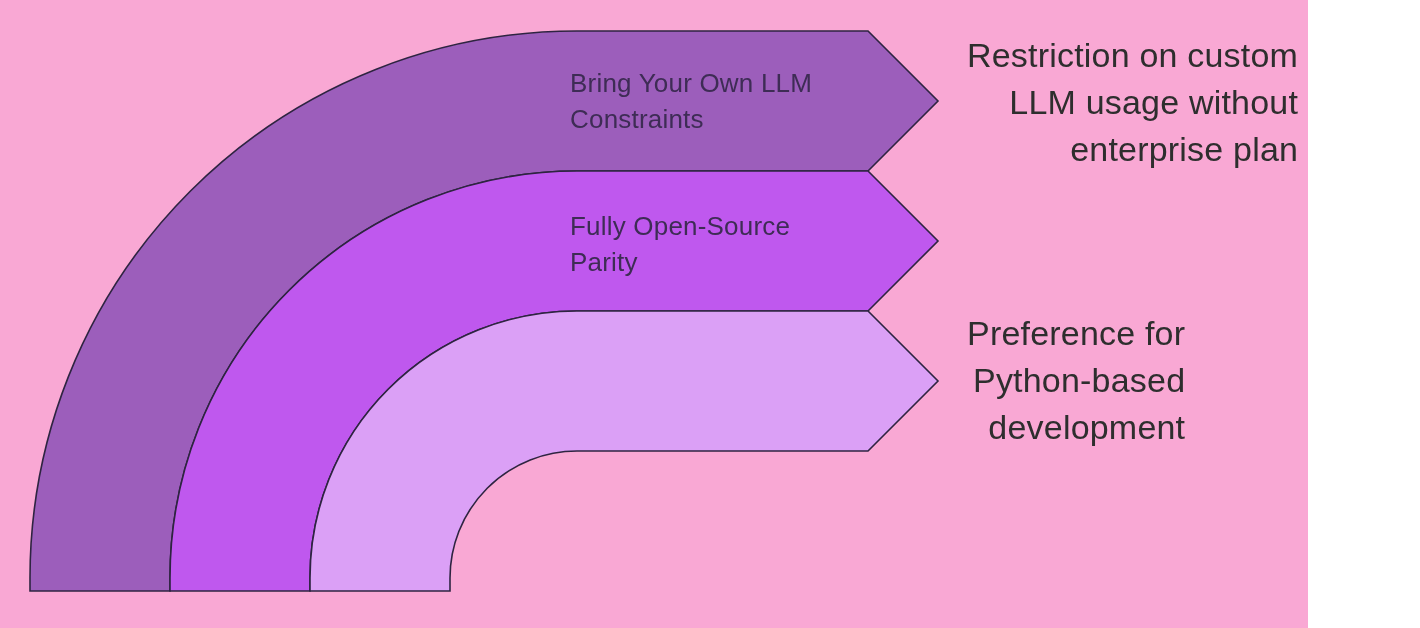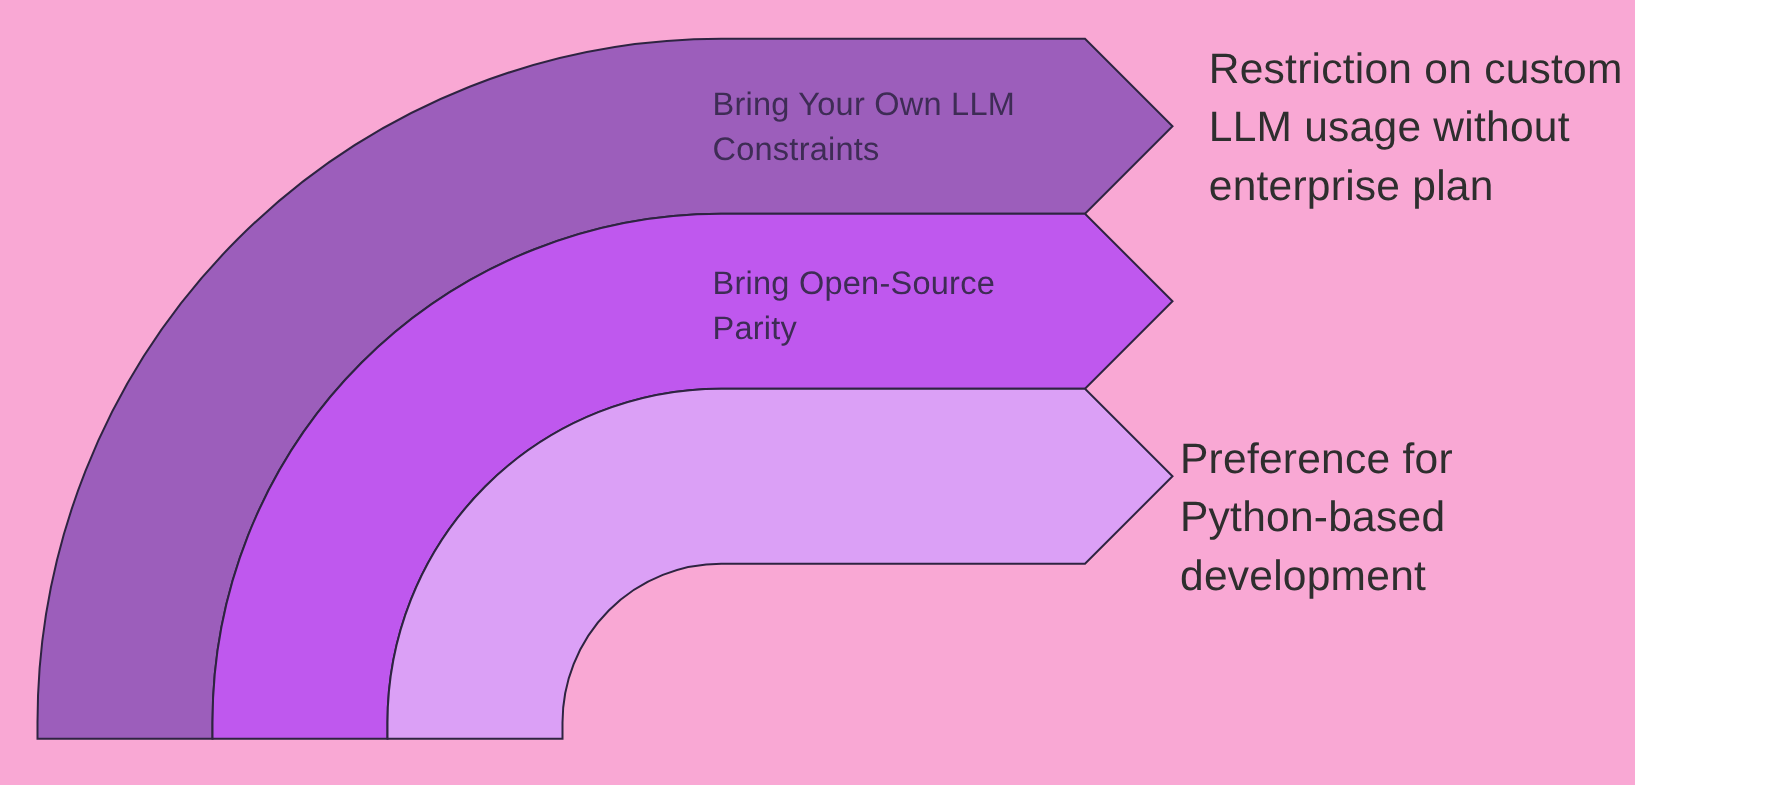--- a/index.html
+++ b/index.html
@@ -29,45 +29,46 @@
   .label-2{left:570px;top:208px;}
   .label-3{left:570px;top:360px;}
   .desc{
     position:absolute;
     font-size:34px;
     line-height:47px;
     font-weight:400;
     letter-spacing:0.2px;
     color:#2E2E2E;           
     white-space:pre-line;
+    text-align:right;
   }
   .desc-1{left:967px;top:32px;}
   .desc-2{left:967px;top:192px;}
-  .desc-3{left:944px;top:310px;margin-top:34px;}
+  .desc-3{left:967px;top:310px;}
 </style>
 </head>
 <body>
 
 <div class="stage">
 
   <svg class="bands" width="945" height="628" viewBox="0 0 945 628">
     <path d="M 577 31 H 868 L 938 101 L 868 171 H 577
              A 407 407 0 0 0 170 578 L 170 591 H 30 L 30 578
              A 547 547 0 0 1 577 31 Z" fill="#9C5EBB"></path>
     <path d="M 577 171 H 868 L 938 241 L 868 311 H 577
              A 267 267 0 0 0 310 578 L 310 591 H 170 L 170 578
              A 407 407 0 0 1 577 171 Z" fill="#BF58EE"></path>
     <path d="M 577 311 H 868 L 938 381 L 868 451 H 577
              A 127 127 0 0 0 450 578 L 450 591 H 310 L 310 578
              A 267 267 0 0 1 577 311 Z" fill="#DBA0F6"></path>
   </svg>
 
   <div class="band-label label-1">Bring Your Own LLM
 Constraints</div>
-  <div class="band-label label-2">Bring Open-Source
+  <div class="band-label label-2">Fully Open-Source
 Parity</div>
 
   <div class="desc desc-1">Restriction on custom
 LLM usage without
 enterprise plan</div>
   <div class="desc desc-3">Preference for
 Python-based
 development</div>
 
 </div>

